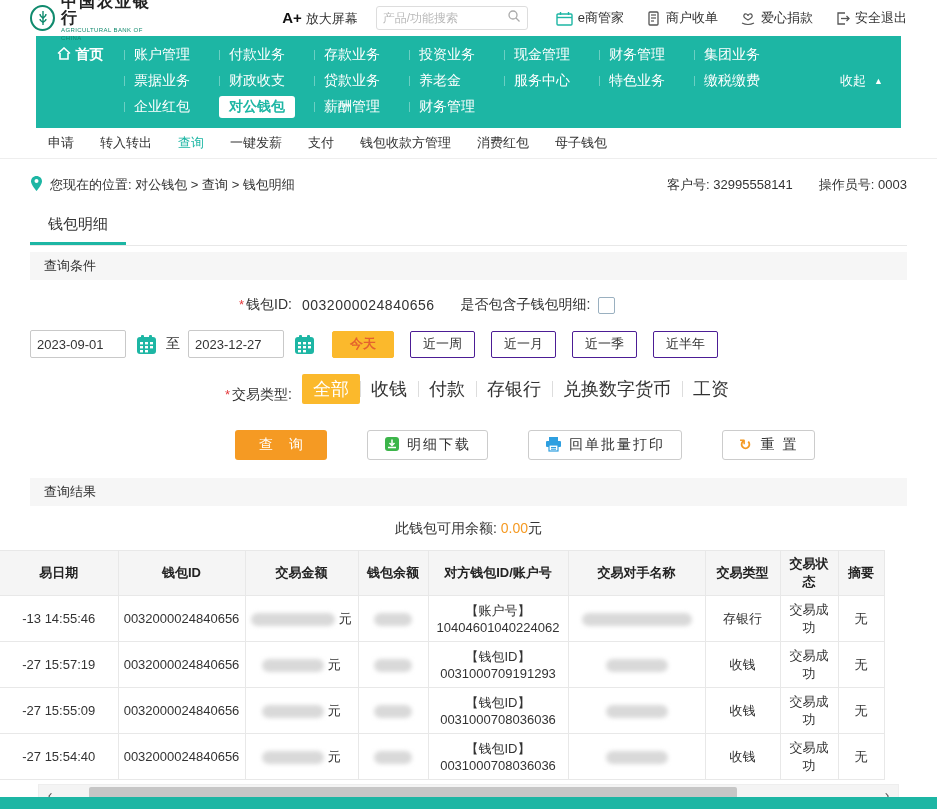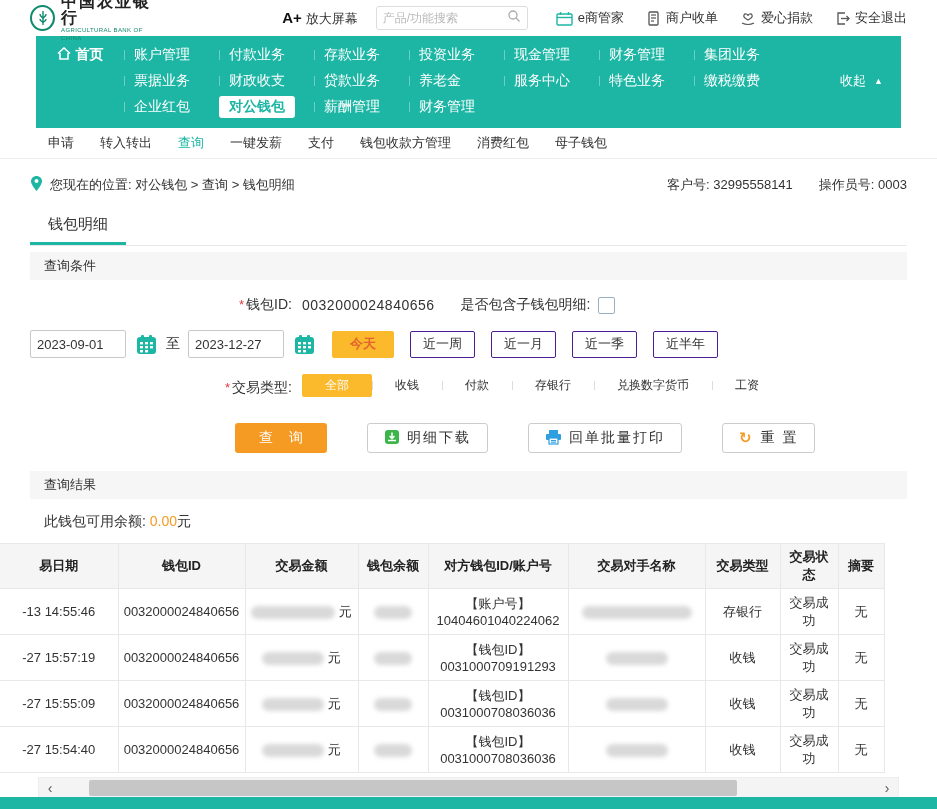--- a/index.html
+++ b/index.html
@@ -57,33 +57,33 @@
   .frow { display:flex; align-items:flex-end; margin-top:16px; }
   .flabel { width:272px; text-align:right; font-size:14px; color:#333; padding-right:10px; white-space:nowrap; }
   .req { color:#e4393c; margin-right:2px; font-size:13px; }
   .fvalue { display:flex; align-items:center; gap:8px; font-size:14px; color:#333; }
   .wallet-id-text { letter-spacing:.5px; margin-right:18px; }
   .chk { width:17px; height:17px; border:1px solid #9ab0c0; border-radius:2px; background:#fff; cursor:pointer; }
   .date-input { width:96px; height:28px; border:1px solid #c9c9c9; border-radius:2px; font-size:13px; color:#333; padding:0 6px; font-family:inherit; }
   .cal-btn { width:24px; height:24px; cursor:pointer; display:flex; align-items:center; justify-content:center; }
   .range-btn { height:27px; min-width:62px; padding:0 12px; background:#fff; border:1px solid #4c1d95; border-radius:2px; font-size:13px; color:#333; cursor:pointer; margin-left:8px; font-family:inherit; }
   .range-btn.sel { background:#fbb92c; border-color:#fbb92c; color:#e4632e; font-weight:bold; }
-  .type-item { font-size:12px; color:#333; padding:3px 23px; position:relative; cursor:pointer; }
+  .type-item { font-size:18px; color:#333; padding:3px 11px; position:relative; cursor:pointer; }
   .type-item + .type-item::before { content:''; position:absolute; left:0; top:7px; bottom:7px; width:1px; background:#ddd; }
   .type-item.sel { background:#fbb92c; color:#fff; border-radius:2px; }
 
   
   .actions { display:flex; align-items:center; gap:40px; margin:26px 0 0 205px; }
   .btn { height:30px; display:flex; align-items:center; justify-content:center; gap:7px; font-size:14px; cursor:pointer; border-radius:3px; font-family:inherit; }
   .btn-primary { width:92px; background:#f59a23; color:#fff; border:none; letter-spacing:6px; padding-left:6px; }
   .btn-plain { background:#fff; border:1px solid #ccc; color:#333; padding:0 16px; letter-spacing:2px; }
   .reset-glyph { color:#f59a23; font-size:15px; font-weight:bold; }
 
   
-  .balance-line { margin:10px 30px 0 30px; font-size:14px; color:#333; padding:4px 14px 10px 14px; }
+  .balance-line { margin:10px 30px 0 30px; font-size:14px; color:#333; padding:4px 14px 10px 14px;text-align:center; }
   .balance-val { color:#f59a23; }
 
   
   .tbl { margin-top:2px; width:884px; border-collapse:collapse; table-layout:fixed; }
   .tbl th, .tbl td { border:1px solid #e8e8e8; font-size:13px; text-align:center; vertical-align:middle; padding:4px 3px; }
   .tbl th { background:#f5f5f5; color:#222; font-weight:bold; height:33px; }
   .tbl td { height:46px; color:#333; background:#fff; }
   .c0{width:118px}.c1{width:127px}.c2{width:113px}.c3{width:70px}.c4{width:140px}.c5{width:137px}.c6{width:75px}.c7{width:58px}.c8{width:46px}
   .tbl .noleft { border-left:none; }
   .blob { display:inline-block; background:#d9d9d9; border-radius:7px; filter:blur(2px); vertical-align:middle; height:13px; }

